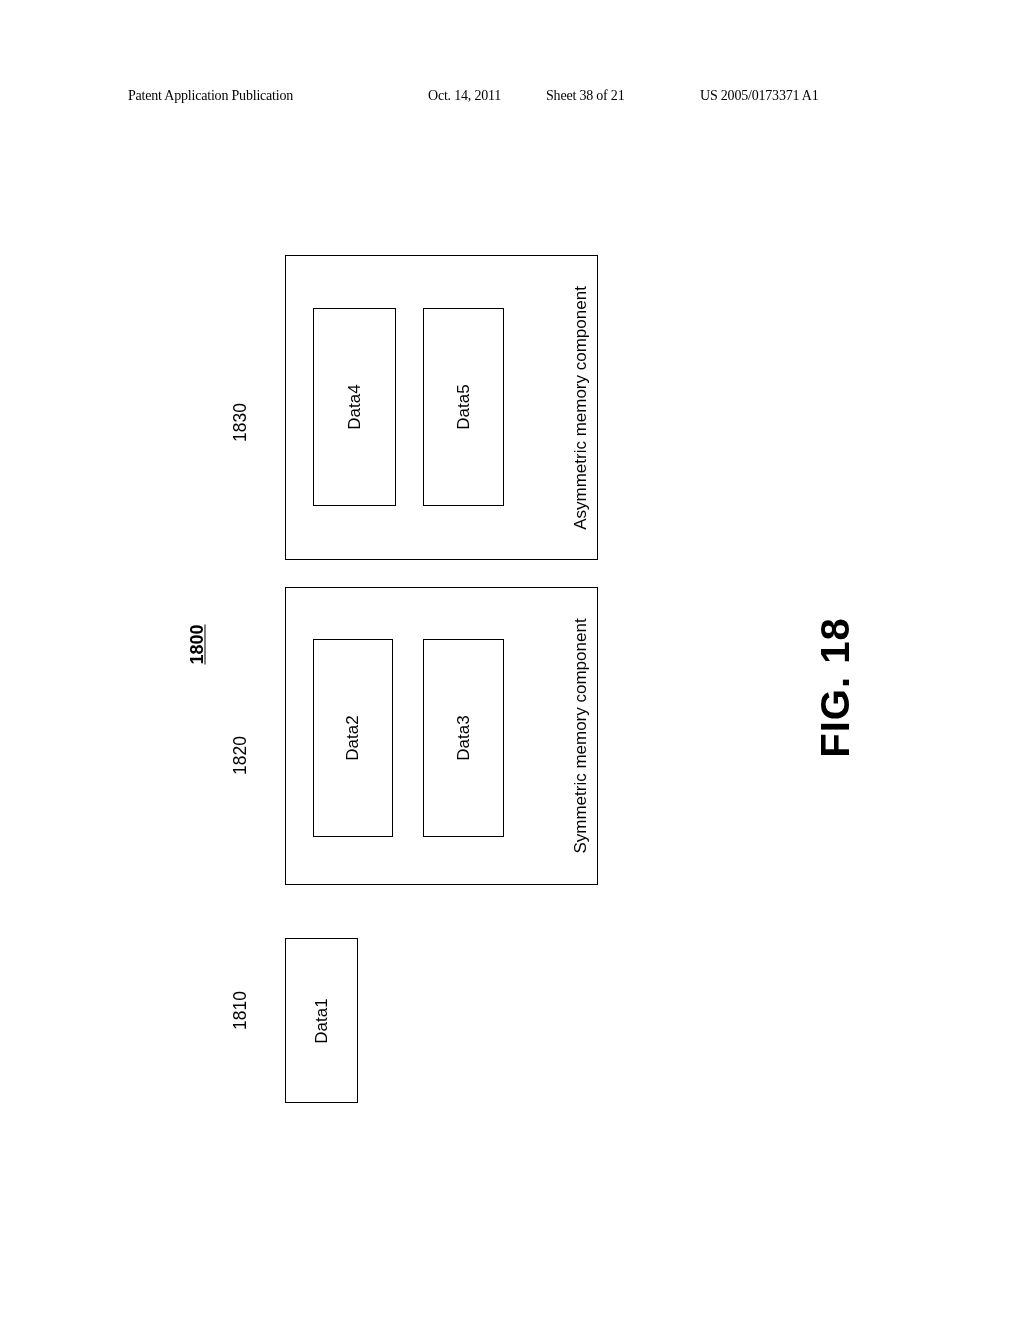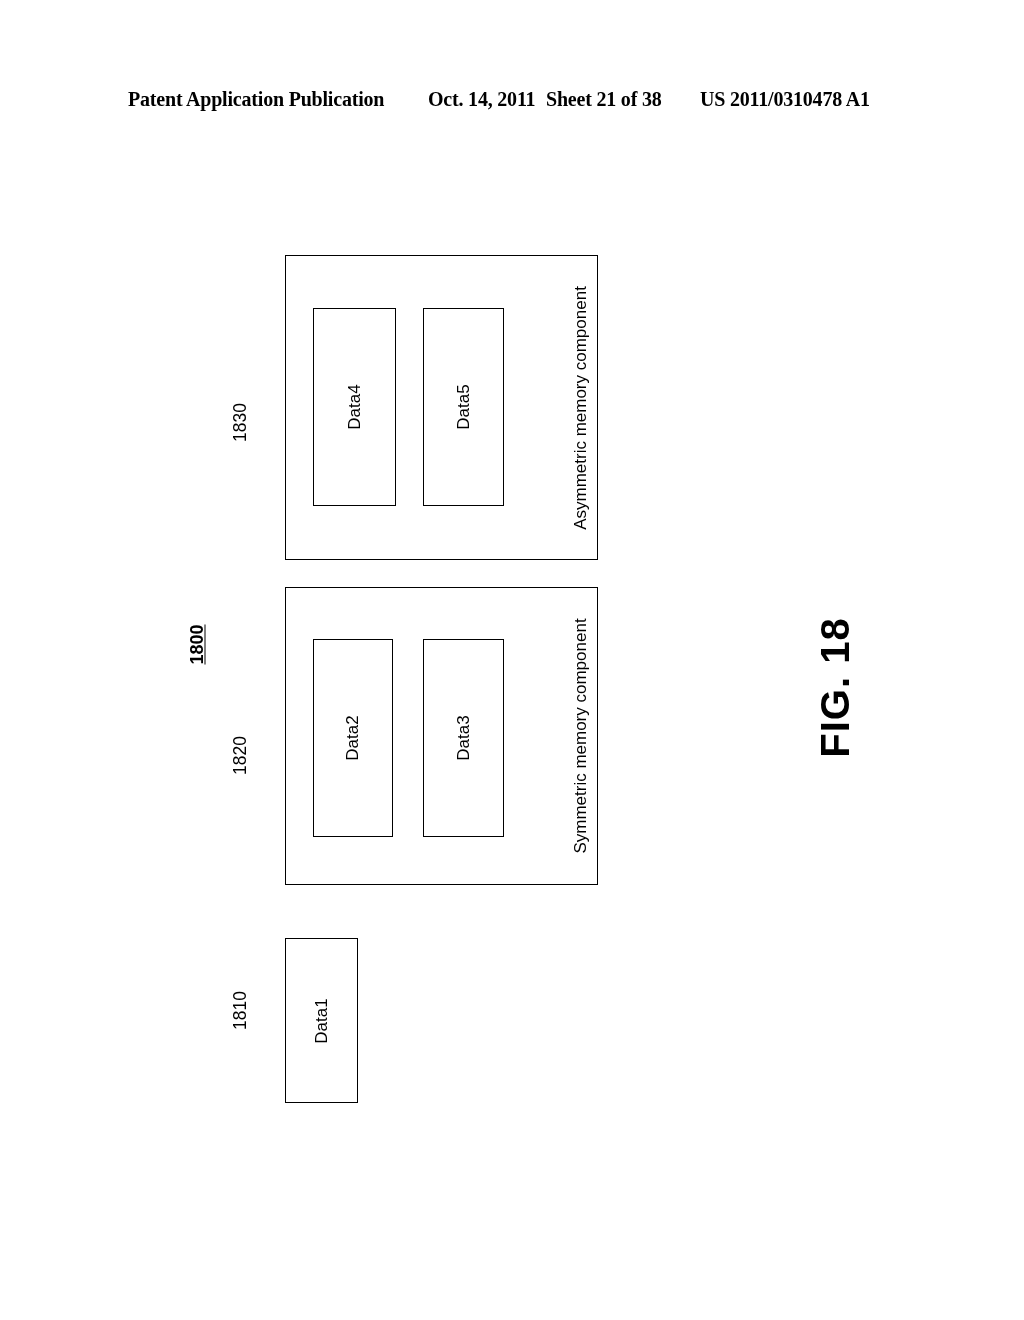--- a/index.html
+++ b/index.html
@@ -20,22 +20,22 @@
   #page-header {
     position: absolute;
     left: 0;
     top: 88px;
     width: 1024px;
     height: 26px;
   }
   #page-header span {
     position: absolute;
     font-family: "Liberation Serif", serif;
-    font-weight: bold;
-    font-size: 20px;
+    font-weight: normal;
+    font-size: 14px;
     white-space: nowrap;
     letter-spacing: -0.2px;
     top: 0;
   }
   .hdr-pub   { left: 128px; }
   .hdr-date  { left: 428px; }
   .hdr-sheet { left: 546px; }
   .hdr-num   { left: 700px; }
 
   
@@ -163,22 +163,22 @@
     transform-origin: center center;
     color: #000000;
   }
 </style>
 </head>
 <body>
 
 <div id="page-header">
   <span class="hdr-pub">Patent Application Publication</span>
   <span class="hdr-date">Oct. 14, 2011</span>
-  <span class="hdr-sheet">Sheet 21 of 38</span>
-  <span class="hdr-num">US 2011/0310478 A1</span>
+  <span class="hdr-sheet">Sheet 38 of 21</span>
+  <span class="hdr-num">US 2005/0173371 A1</span>
 </div>
 
 <div id="figure">
 
   <div id="ref-1800">1800</div>
 
   <div id="ref-1830" class="ref-num">1830</div>
   <div id="block-asymmetric" class="mem-block">
     <div id="cell-data4" class="data-cell">
       <span class="data-cell-label">Data4</span>

